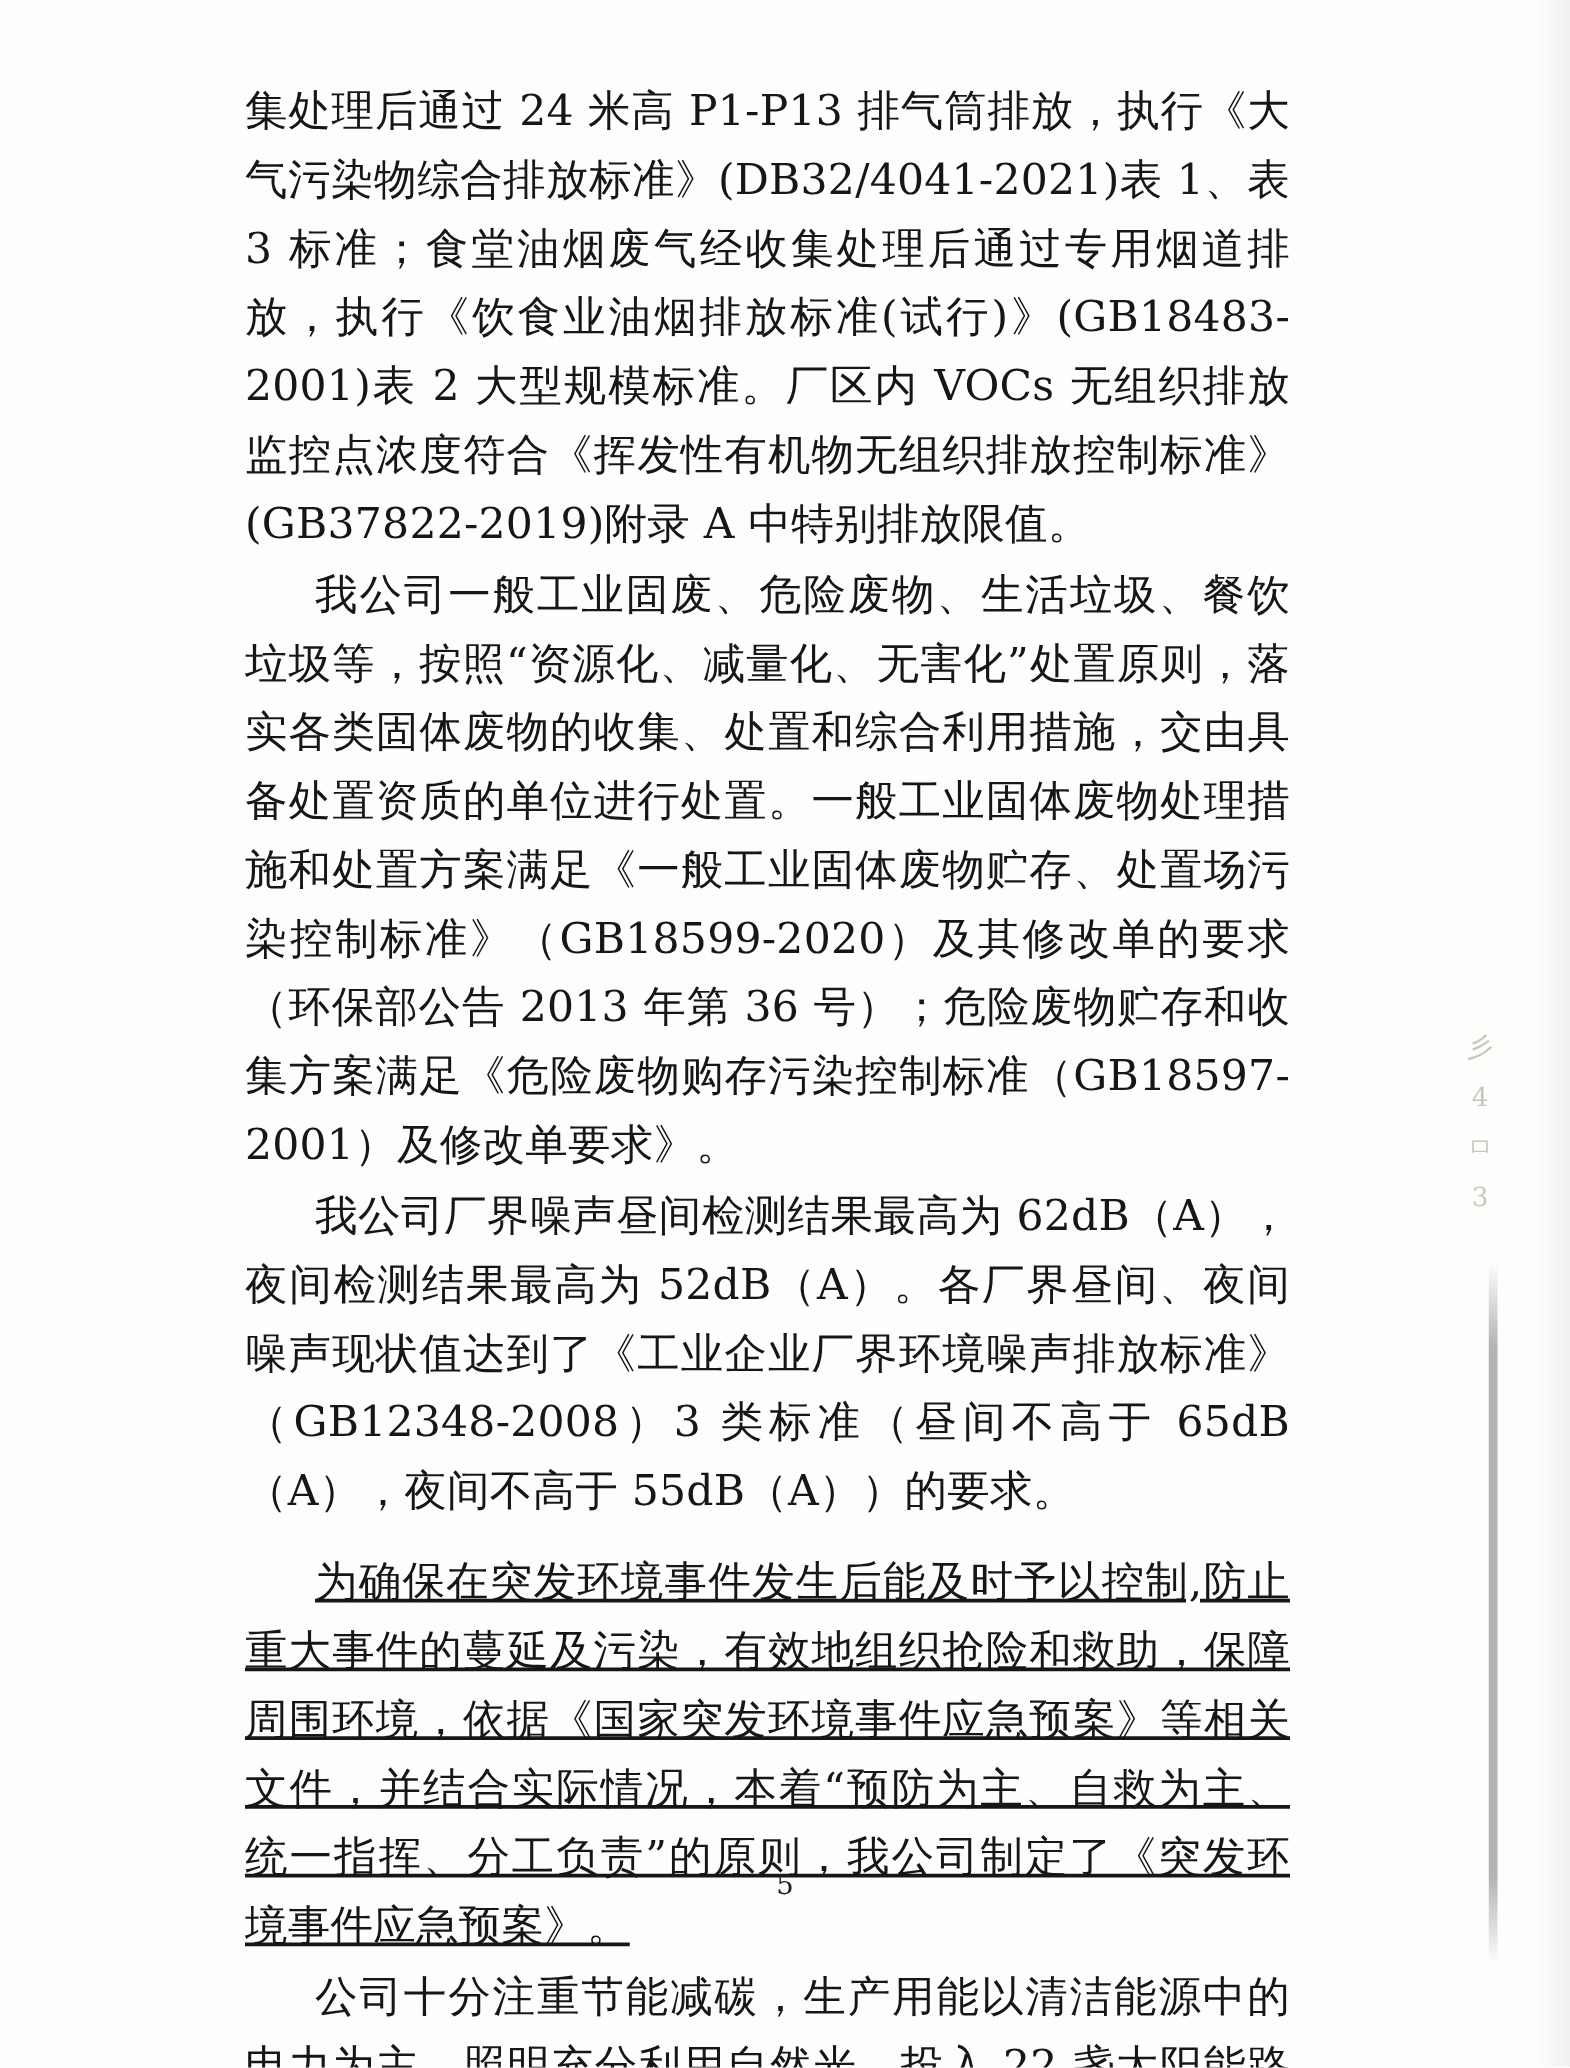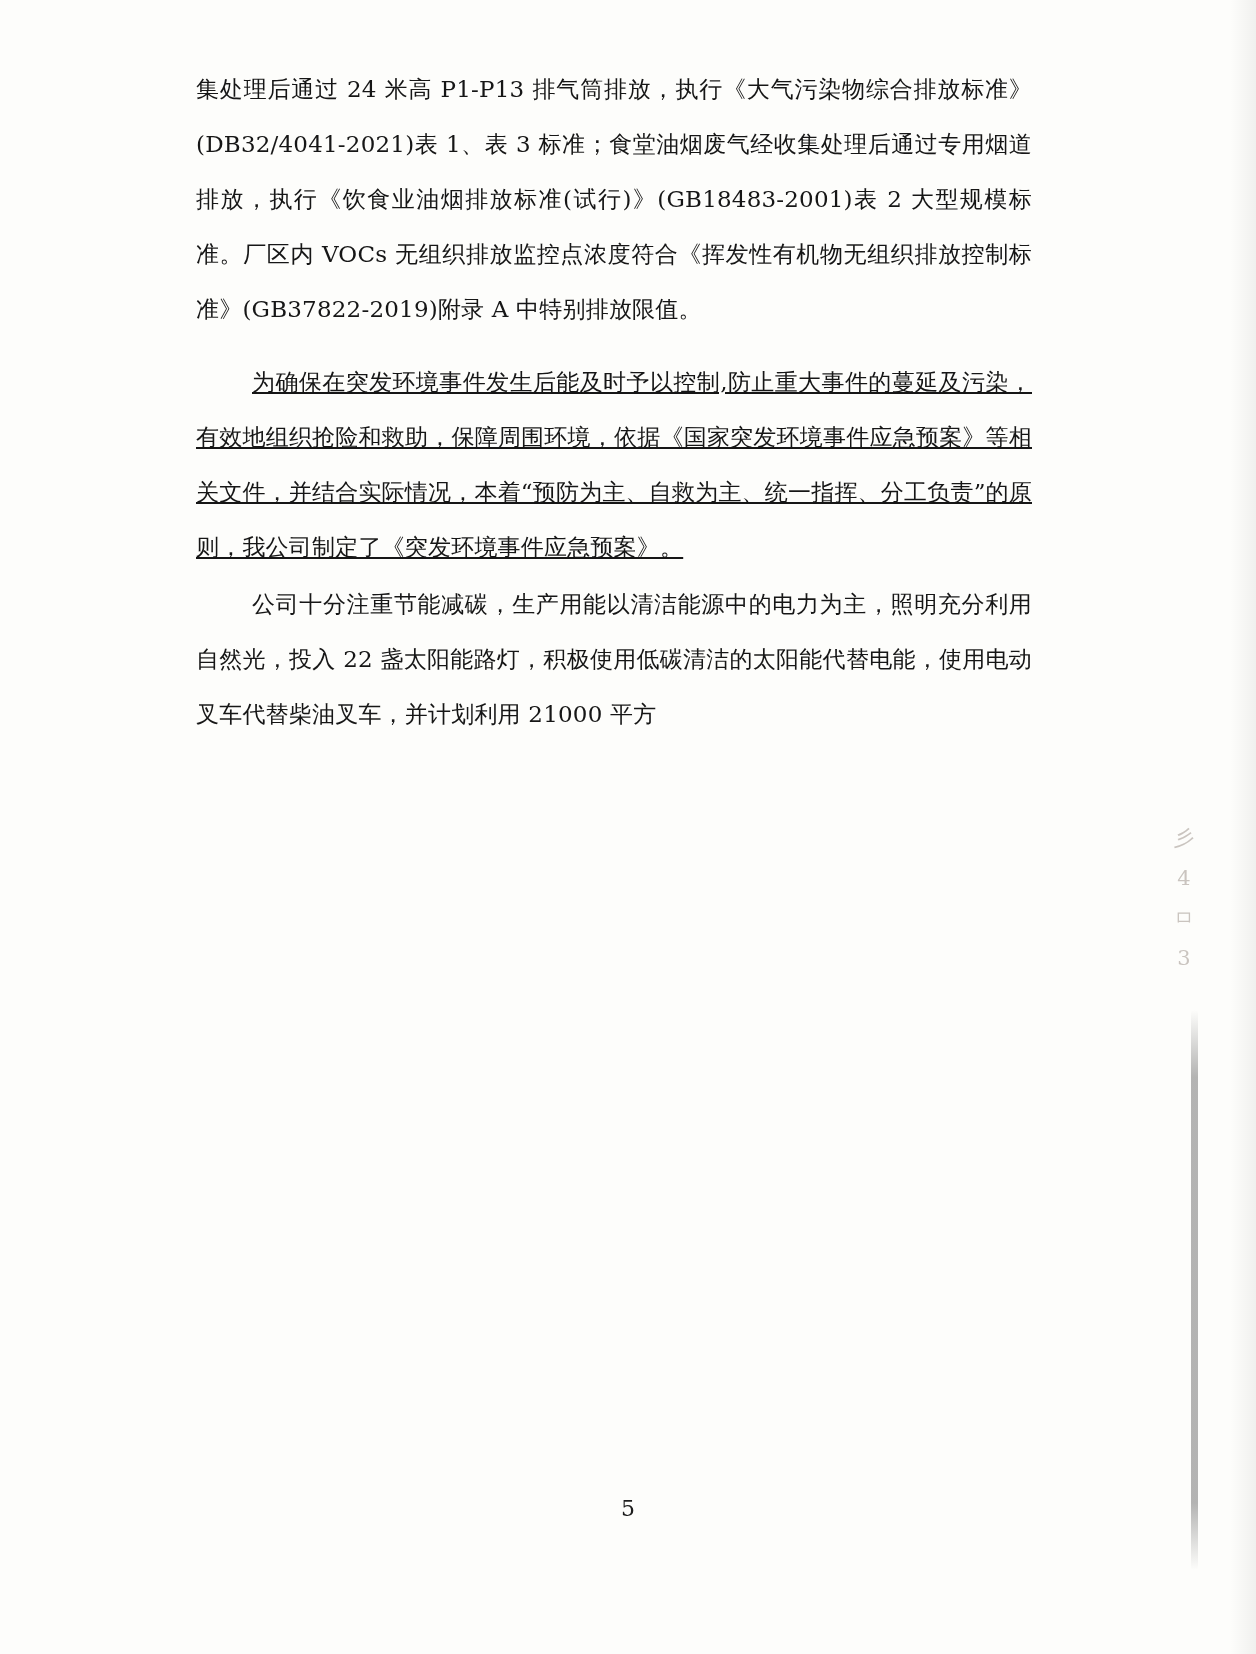--- a/index.html
+++ b/index.html
@@ -24,21 +24,21 @@
 
   .page-body {
     position: absolute;
     left: 196px;
     top: 62px;
     width: 836px;
   }
 
   p.para {
     margin: 0 0 2px 0;
-    font-size: 23px;
+    font-size: 34px;
     line-height: 55px;
     color: #161616;
     text-align: justify;
     text-justify: inter-ideograph;
     letter-spacing: 0.2px;
     font-family: "DejaVu Serif", "Liberation Serif", serif;
   }
 
   p.indent {
     text-indent: 56px;
@@ -95,20 +95,22 @@
     background: linear-gradient(to right, rgba(0,0,0,0.0), rgba(0,0,0,0.05));
   }
 </style>
 </head>
 <body>
 
 <div class="page">
 
   <div class="page-body">
     <p class="para">集处理后通过 24 米高 P1-P13 排气筒排放，执行《大气污染物综合排放标准》(DB32/4041-2021)表 1、表 3 标准；食堂油烟废气经收集处理后通过专用烟道排放，执行《饮食业油烟排放标准(试行)》(GB18483-2001)表 2 大型规模标准。厂区内 VOCs 无组织排放监控点浓度符合《挥发性有机物无组织排放控制标准》(GB37822-2019)附录 A 中特别排放限值。</p>
+    <p class="para indent">我公司一般工业固废、危险废物、生活垃圾、餐饮垃圾等，按照“资源化、减量化、无害化”处置原则，落实各类固体废物的收集、处置和综合利用措施，交由具备处置资质的单位进行处置。一般工业固体废物处理措施和处置方案满足《一般工业固体废物贮存、处置场污染控制标准》（GB18599-2020）及其修改单的要求（环保部公告 2013 年第 36 号）；危险废物贮存和收集方案满足《危险废物购存污染控制标准（GB18597-2001）及修改单要求》。</p>
+    <p class="para indent">我公司厂界噪声昼间检测结果最高为 62dB（A），夜间检测结果最高为 52dB（A）。各厂界昼间、夜间噪声现状值达到了《工业企业厂界环境噪声排放标准》（GB12348-2008）3 类标准（昼间不高于 65dB（A），夜间不高于 55dB（A））的要求。</p>
     <p class="para indent gap-before">为确保在突发环境事件发生后能及时予以控制,防止重大事件的蔓延及污染，有效地组织抢险和救助，保障周围环境，依据《国家突发环境事件应急预案》等相关文件，并结合实际情况，本着“预防为主、自救为主、统一指挥、分工负责”的原则，我公司制定了《突发环境事件应急预案》。</p>
     <p class="para indent">公司十分注重节能减碳，生产用能以清洁能源中的电力为主，照明充分利用自然光，投入 22 盏太阳能路灯，积极使用低碳清洁的太阳能代替电能，使用电动叉车代替柴油叉车，并计划利用 21000 平方</p>
   </div>
 
   <div class="margin-marks">
     <div>彡</div>
     <div>4</div>
     <div>ㅁ</div>
     <div>3</div>
   </div>

